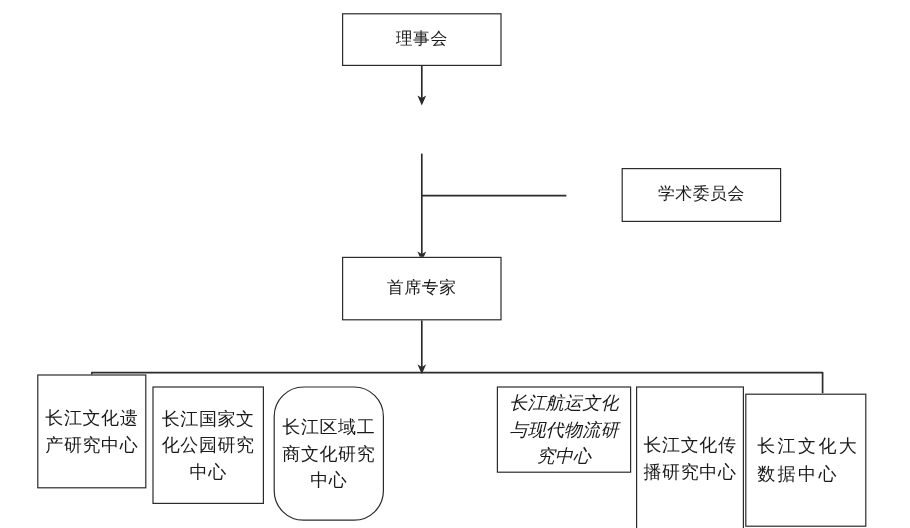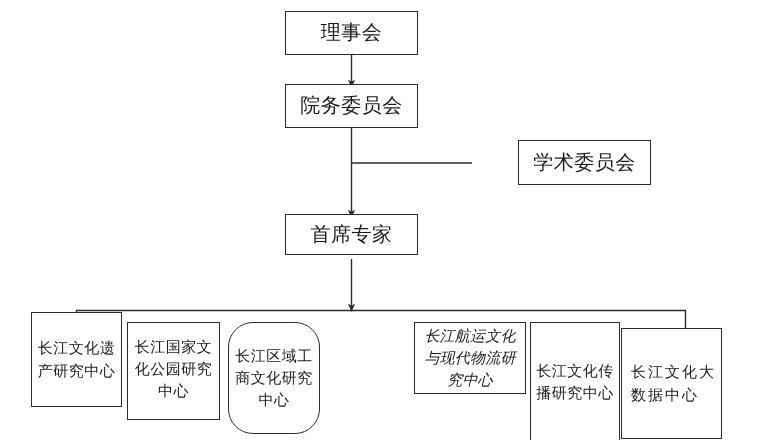--- a/index.html
+++ b/index.html
@@ -28,21 +28,21 @@
     background: #ffffff;
     display: flex;
     align-items: center;
     justify-content: center;
     text-align: center;
     line-height: 1.48;
     letter-spacing: 0.5px;
     z-index: 5;
   }
   .node-top {
-    font-size: 20px;
+    font-size: 14px;
   }
   .node-leaf {
     font-size: 15px;
     align-items: center;
     padding: 2px 3px;
   }
   .leaf-text {
     display: block;
     width: 100%;
   }
@@ -91,37 +91,34 @@
 
     <line x1="76.5" y1="310.5" x2="76.5" y2="325" stroke="#2b2b2b" stroke-width="1.4"></line>
 
     <line x1="685.5" y1="310.5" x2="685.5" y2="328" stroke="#2b2b2b" stroke-width="1.4"></line>
   </svg>
 
   <div class="node node-top" style="left:285px; top:11px; width:133px; height:44px;">
     <span class="leaf-text">理事会</span>
   </div>
 
-  <div class="node node-top" style="left:285px; top:84px; width:133px; height:44px;">
-    <span class="leaf-text">院务委员会</span>
-  </div>
 
   <div class="node node-top" style="left:472px; top:140px; width:133px; height:45px;margin-left:46px;">
     <span class="leaf-text">学术委员会</span>
   </div>
 
-  <div class="node node-top" style="left:285px; top:214px; width:133px; height:41px;">
+  <div class="node node-top" style="left:285px; top:214px; width:133px; height:53px;">
     <span class="leaf-text">首席专家</span>
   </div>
 
   <div class="node node-leaf" style="left:31px; top:312px; width:91px; height:95px;">
     <span class="leaf-text">长江文化遗产研究中心</span>
   </div>
 
-  <div class="node node-leaf" style="left:127px; top:322px; width:93px; height:98px;font-family:Liberation Mono, monospace;">
+  <div class="node node-leaf" style="left:127px; top:322px; width:93px; height:98px;">
     <span class="leaf-text">长江国家文化公园研究中心</span>
   </div>
 
   <div class="node node-leaf" style="left:228px; top:322px; width:92px; height:112px;border-radius:25px;">
     <span class="leaf-text">长江区域工商文化研究中心</span>
   </div>
 
 
   <div class="node node-leaf leaf-wide" style="left:414px; top:322px; width:112px; height:72px;font-style:italic;">
     <span class="leaf-text">长江航运文化与现代物流研究中心</span>

